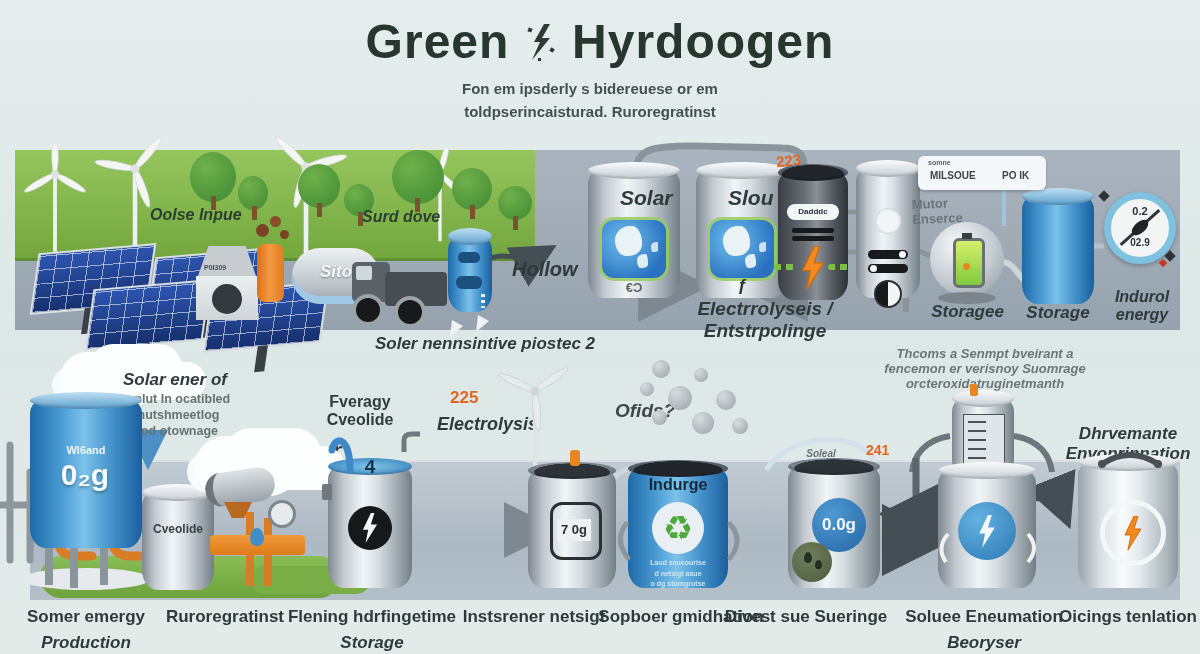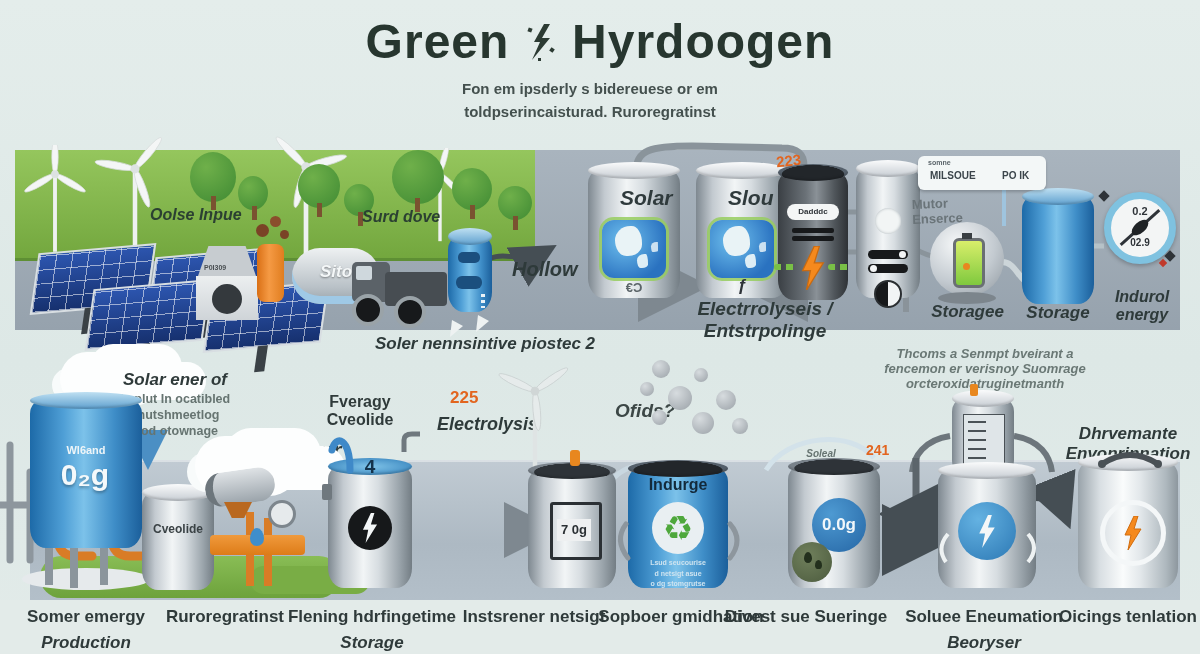--- a/index.html
+++ b/index.html
@@ -347,21 +347,21 @@
     <div class="abs" style="left:0;top:-10px;width:84px;text-align:center;font-size:19px;font-weight:bold;color:#14324a">4</div>
     <div class="abs" style="left:20px;top:40px;width:44px;height:44px;border-radius:50%;background:#16181a">
       <svg class="abs" style="left:13px;top:7px;width:18px;height:30px" viewBox="0 0 20 34">
         <path d="M11 0 L2 19 L8 19 L5 34 L18 13 L11 13 L15 0 Z" fill="#f4f7f8"></path>
       </svg>
     </div>
     <div class="abs" style="left:-6px;top:18px;width:10px;height:16px;background:#6f787e;border-radius:2px"></div>
   </div>
 
   <div class="abs cyl openlid" style="left:528px;top:470px;width:88px;height:118px">
-    <div class="abs" style="left:22px;top:32px;width:46px;height:52px;border:3px solid #2b3034;border-radius:3px">
+    <div class="abs" style="left:22px;top:32px;width:46px;height:52px;border:3px solid #2b3034;border-radius:12px">
       <div class="abs" style="left:4px;top:14px;width:34px;height:22px;background:#eef0f1;text-align:center;font-size:13px;font-weight:bold;color:#2b3034;line-height:22px">7 0g</div>
     </div>
     <div class="abs" style="left:42px;top:-20px;width:10px;height:16px;border-radius:3px;background:#e8871f"></div>
   </div>
 
   <div class="abs cyl dark blue" style="left:628px;top:468px;width:100px;height:120px;background:linear-gradient(90deg,#1d6aa8,#4f9fd6 30%,#7cc2ea 48%,#3f8ec8 75%,#1b5f9b)">
     <div class="abs" style="left:0;top:8px;width:100px;text-align:center;font-size:16px;font-weight:bold;color:#13293a">Indurge</div>
     <div class="abs" style="left:24px;top:34px;width:52px;height:52px;border-radius:50%;background:#e9eff2;text-align:center;font-size:34px;line-height:52px;color:#4ea83c">♻</div>
     <div class="abs" style="left:0;top:90px;width:100px;text-align:center;font-size:7px;font-weight:bold;color:#cfe4f0;line-height:1.5">
       <div>Lsud seucourise</div>

